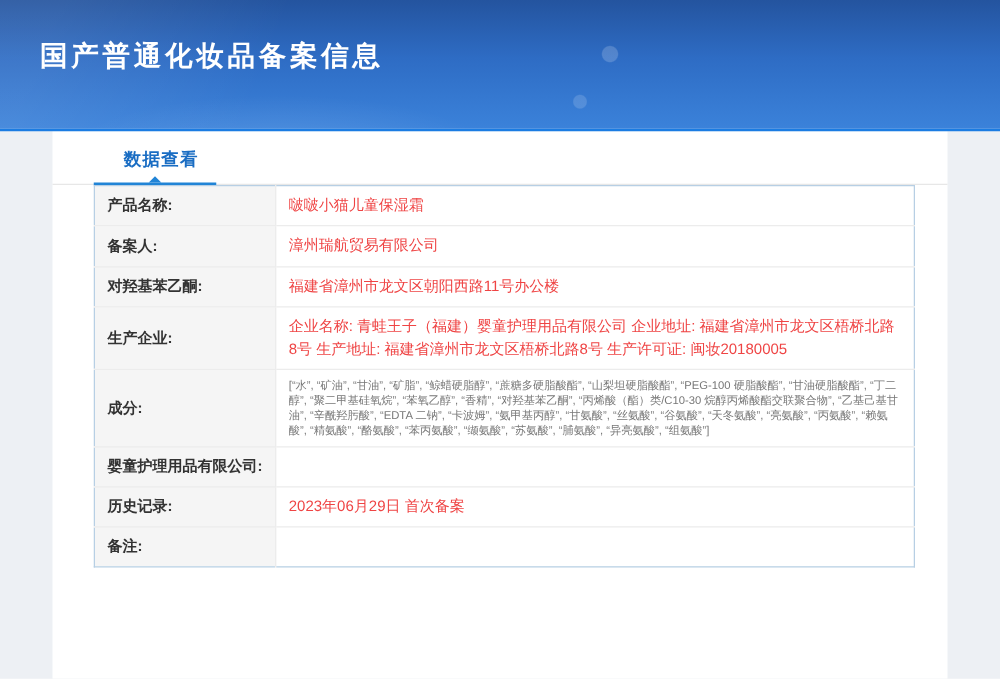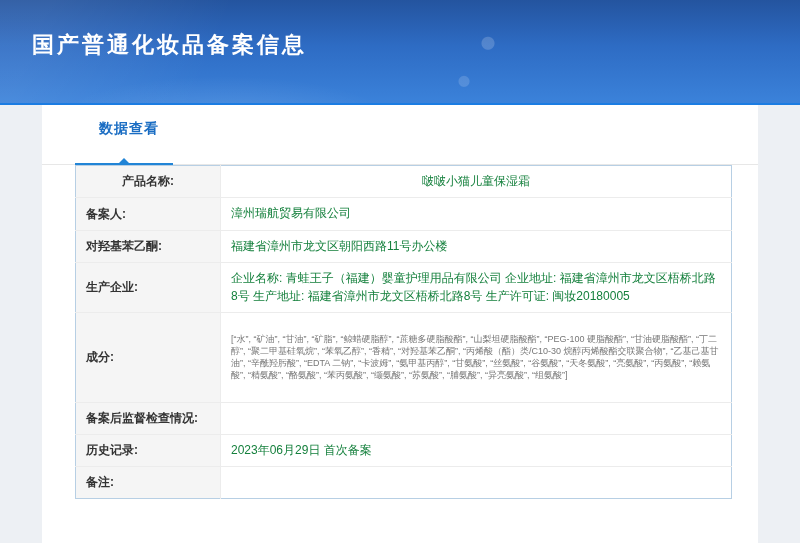--- a/index.html
+++ b/index.html
@@ -40,21 +40,21 @@
   .card {
     background: #ffffff;
     width: 716px;
     height: 100%;
     padding-bottom: 10px;
   }
 
   
   .tabbar {
     position: relative;
-    padding: 14px 0 26px 57px;
+    padding: 14px 0 10px 57px;
     border-bottom: 1px solid #e7e7e7;
   }
   .tab {
     display: inline-block;
     color: #1a6dc3;
     font-size: 14px;
     font-weight: bold;
     letter-spacing: 1px;
     cursor: pointer;
   }
@@ -92,30 +92,30 @@
     border: 1px solid #b7cfe4;
     table-layout: fixed;
   }
   table.info td {
     border-top: 1px solid #ececec;
     font-size: 12px;
     padding: 7px 10px;
     vertical-align: middle;
     word-break: break-all;
   }
-  table.info tr:first-child td { border-top: none; text-align: center; }
+  table.info tr:first-child td { border-top: none; }
   td.lbl {
     width: 145px;
     background: #f5f5f5;
     color: #333333;
     font-weight: bold;
     border-right: 1px solid #ececec;
   }
-  td.val { color: #15803d; line-height: 1.45; }
-  td.val.small { font-size: 9px; line-height: 1.35; color: #777777; padding: 20px 10px; }
+  td.val { color: #ef4444; line-height: 1.45; }
+  td.val.small { font-size: 9px; line-height: 1.35; color: #777777; padding: 6px 10px; }
   td.val.empty { height: 26px; }
 </style>
 </head>
 <body>
 
 <div class="banner">
   <div class="banner-title">国产普通化妆品备案信息</div>
 </div>
 
 <div class="content-wrap">
@@ -144,21 +144,21 @@
         </tr>
         <tr>
           <td class="lbl">生产企业:</td>
           <td class="val">企业名称: 青蛙王子（福建）婴童护理用品有限公司 企业地址: 福建省漳州市龙文区梧桥北路8号 生产地址: 福建省漳州市龙文区梧桥北路8号 生产许可证: 闽妆20180005</td>
         </tr>
         <tr>
           <td class="lbl">成分:</td>
           <td class="val small">[“水”, “矿油”, “甘油”, “矿脂”, “鲸蜡硬脂醇”, “蔗糖多硬脂酸酯”, “山梨坦硬脂酸酯”, “PEG-100 硬脂酸酯”, “甘油硬脂酸酯”, “丁二醇”, “聚二甲基硅氧烷”, “苯氧乙醇”, “香精”, “对羟基苯乙酮”, “丙烯酸（酯）类/C10-30 烷醇丙烯酸酯交联聚合物”, “乙基己基甘油”, “辛酰羟肟酸”, “EDTA 二钠”, “卡波姆”, “氨甲基丙醇”, “甘氨酸”, “丝氨酸”, “谷氨酸”, “天冬氨酸”, “亮氨酸”, “丙氨酸”, “赖氨酸”, “精氨酸”, “酪氨酸”, “苯丙氨酸”, “缬氨酸”, “苏氨酸”, “脯氨酸”, “异亮氨酸”, “组氨酸”]</td>
         </tr>
         <tr>
-          <td class="lbl">备案后监督检查情况:</td>
+          <td class="lbl">婴童护理用品有限公司:</td>
           <td class="val empty"></td>
         </tr>
         <tr>
           <td class="lbl">历史记录:</td>
           <td class="val">2023年06月29日 首次备案</td>
         </tr>
         <tr>
           <td class="lbl">备注:</td>
           <td class="val empty"></td>
         </tr>

